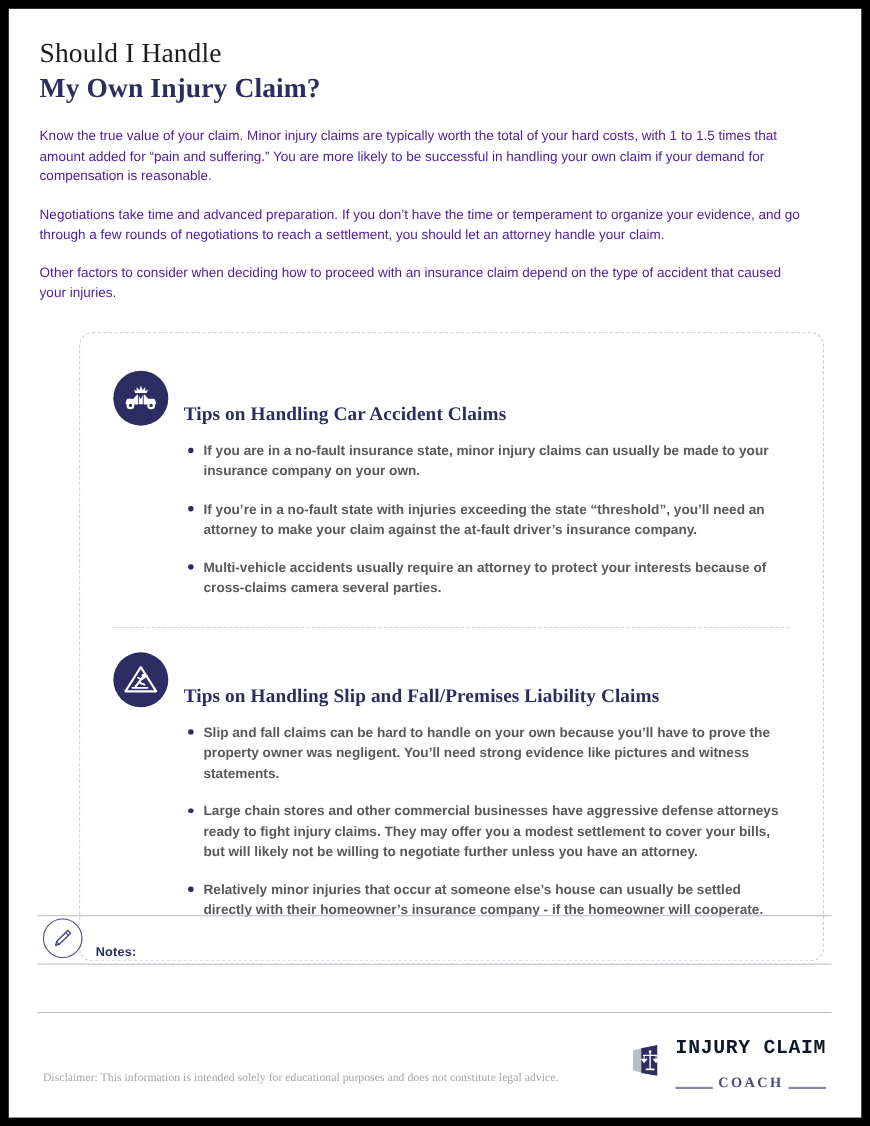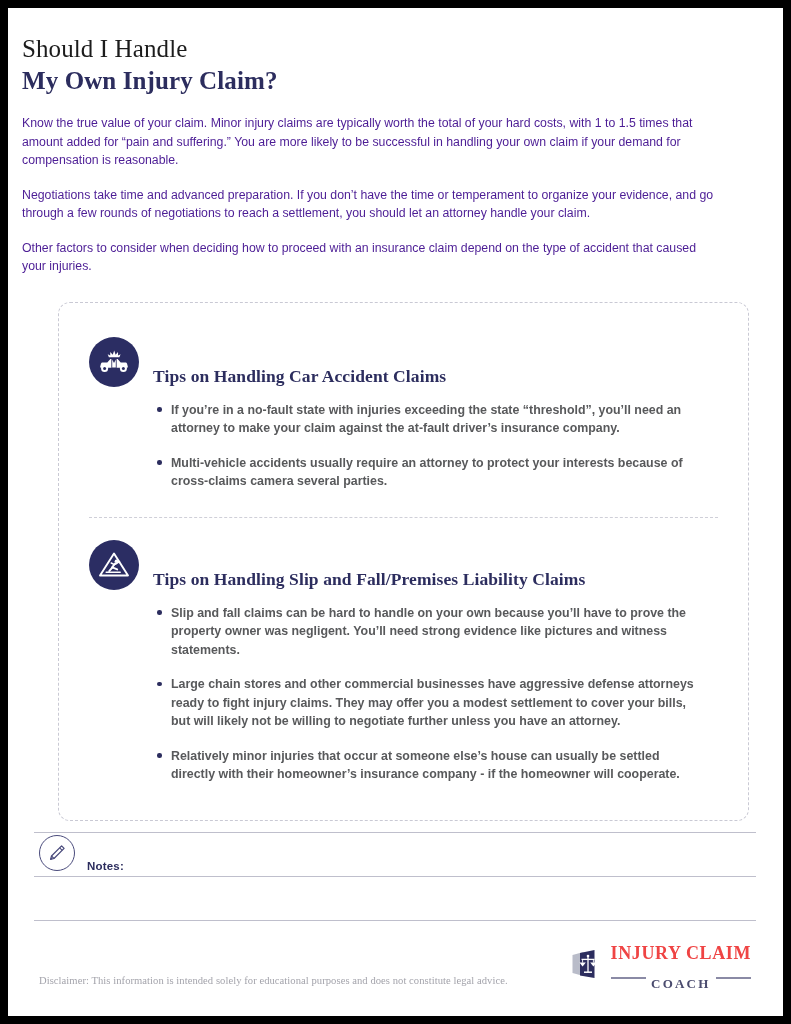--- a/index.html
+++ b/index.html
@@ -23,21 +23,21 @@
     height: 1008px;
     background: #ffffff;
     overflow: hidden;
   }
 
   .page-inner {
     position: absolute;
     left: 0; top: 0;
     width: 775px;
     height: 1008px;
-    padding: 26px 27px 0 14px;
+    padding: 26px 27px 0 28px;
   }
 
   
   .doc-title {
     font-family: "Liberation Serif", serif;
     line-height: 1.20;
     margin-bottom: 18px;
   }
   .title-line1 {
     display: block;
@@ -207,26 +207,27 @@
   }
   .logo-mark { flex: 0 0 auto; }
   .logo-text {
     font-family: "Liberation Serif", serif;
     line-height: 1.0;
   }
   .logo-text .l1 {
     display: block;
     font-size: 18px;
     font-weight: 700;
-    color: #ef4444;
+    color: #0f172a;
     letter-spacing: 0.6px;
+    font-family: Liberation Mono, monospace;
   }
   .logo-text .l2 {
     display: flex;
-    align-items: flex-start;
+    align-items: flex-end;
     gap: 5px;
     font-size: 13px;
     font-weight: 700;
     color: #4a4b6e;
     letter-spacing: 2.2px;
     margin-top: 15px;
   }
   .logo-text .l2 .rule {
     flex: 1 1 auto;
     height: 1.6px;
@@ -269,20 +270,21 @@
 
               <circle cx="7.6" cy="23.6" r="3.5" fill="#ffffff"></circle>
               <circle cx="7.6" cy="23.6" r="1.5" fill="#2b2d63"></circle>
               <circle cx="26.4" cy="23.6" r="3.5" fill="#ffffff"></circle>
               <circle cx="26.4" cy="23.6" r="1.5" fill="#2b2d63"></circle>
             </svg>
           </span>
           <span class="section-title">Tips on Handling Car Accident Claims</span>
         </div>
         <ul class="bullets">
+          <li><span class="dot"></span><span>If you are in a no-fault insurance state, minor injury claims can usually be made to your insurance company on your own.</span></li>
           <li><span class="dot"></span><span>If you’re in a no-fault state with injuries exceeding the state “threshold”, you’ll need an attorney to make your claim against the at-fault driver’s insurance company.</span></li>
           <li><span class="dot"></span><span>Multi-vehicle accidents usually require an attorney to protect your interests because of cross-claims camera several parties.</span></li>
         </ul>
       </div>
 
       <hr class="section-divider">
 
       <div class="tips-section">
         <div class="section-head">
           <span class="badge">

